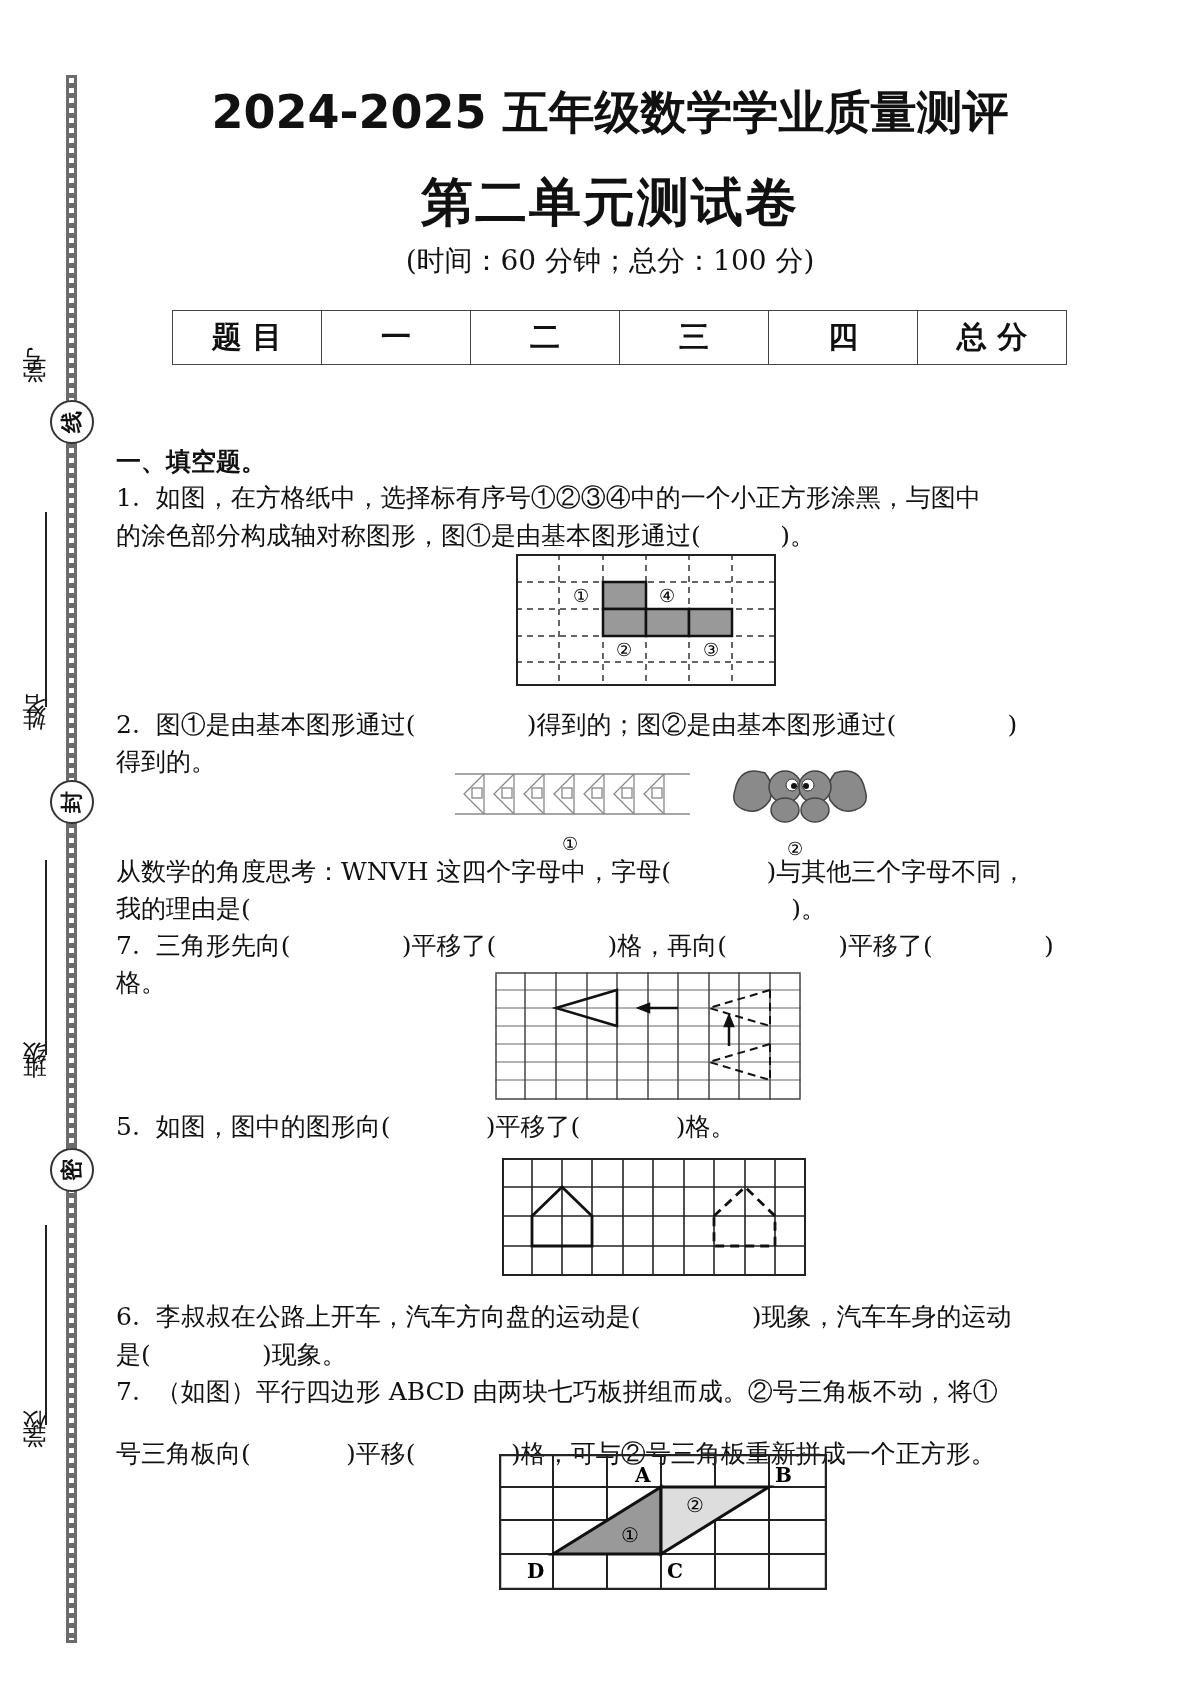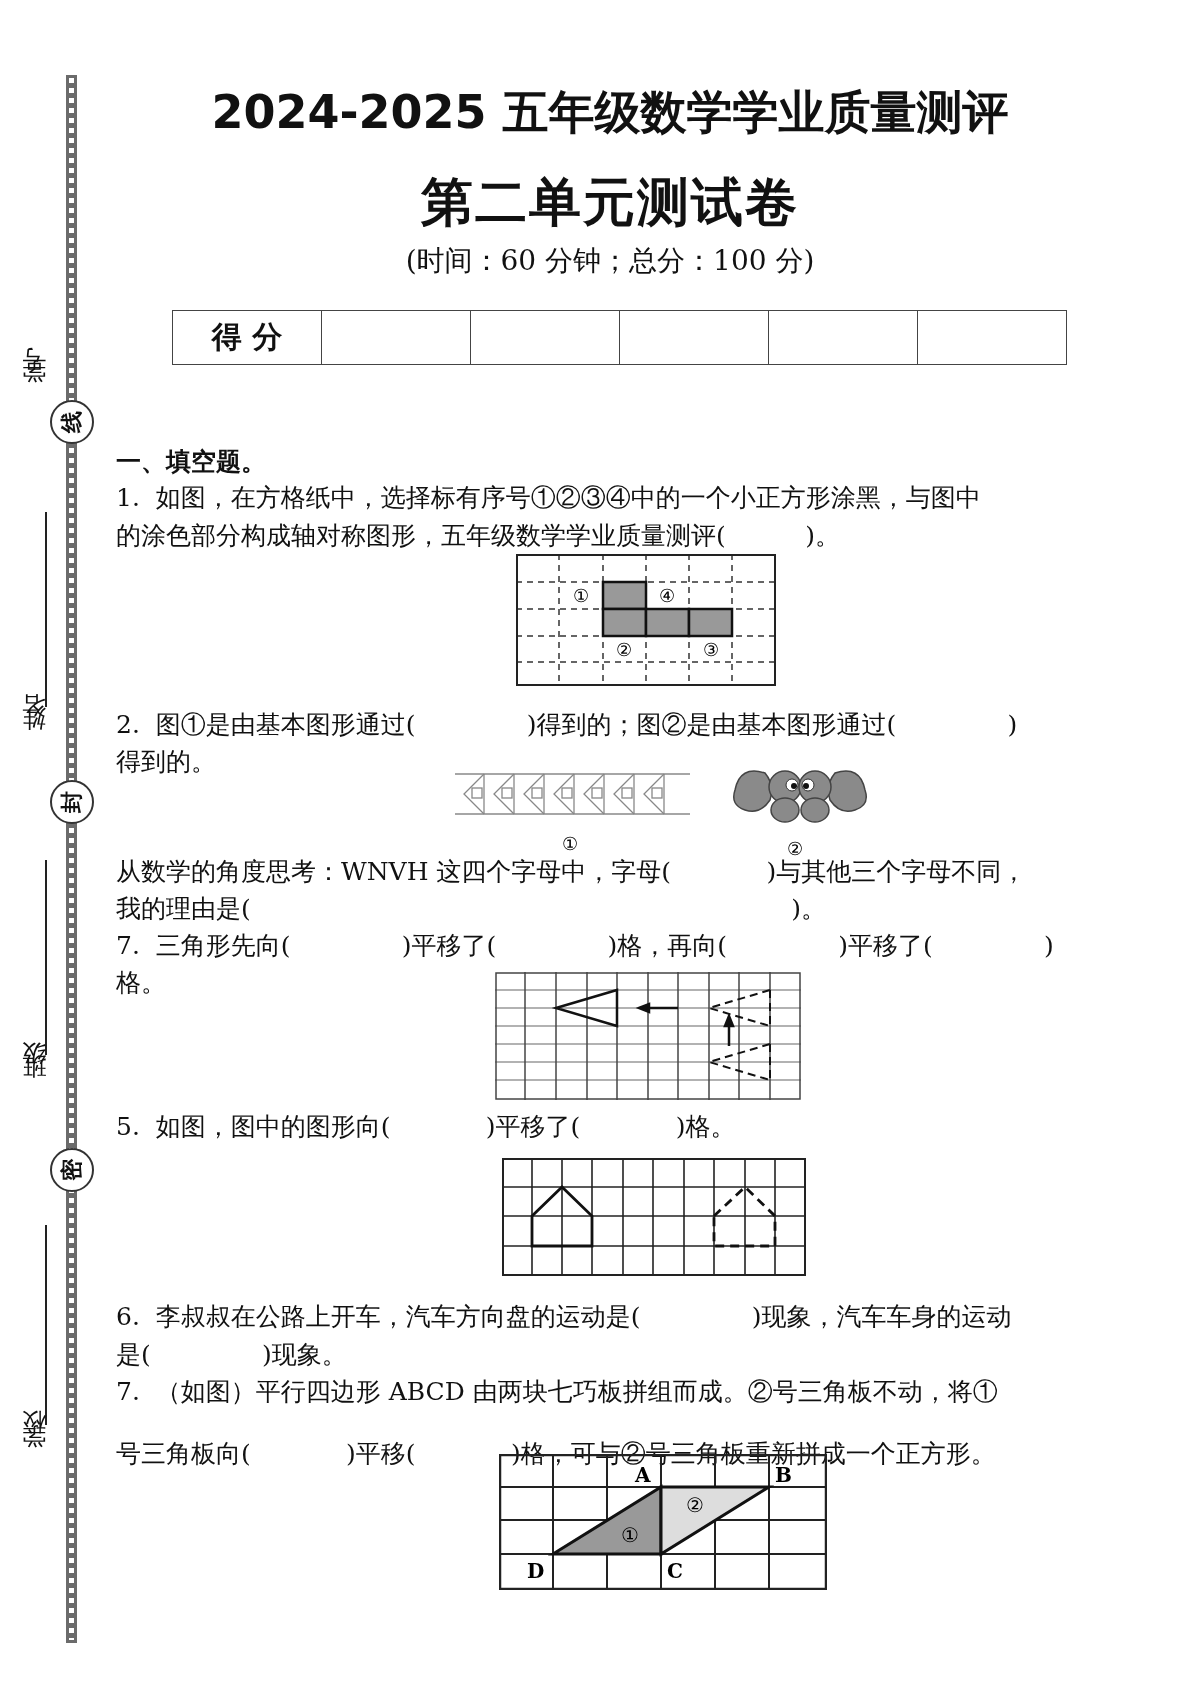--- a/index.html
+++ b/index.html
@@ -62,35 +62,35 @@
 <div class="side-label" style="top:1070px;">班级</div>
 <div class="side-line" style="top:1225px; height:200px;"></div>
 <div class="side-label" style="top:1440px;">学校</div>
 
 <div class="abs title1">2024-2025 五年级数学学业质量测评</div>
 <div class="abs title2">第二单元测试卷</div>
 <div class="abs subtitle">(时间：60 分钟；总分：100 分)</div>
 
 <table class="score">
   <tbody>
-  <tr>
-    <td>得 分</td>
-    <td></td>
-    <td></td>
-    <td></td>
-    <td></td>
-    <td></td>
+      <tr>
+    <td>题 目</td>
+    <td>一</td>
+    <td>二</td>
+    <td>三</td>
+    <td>四</td>
+    <td>总 分</td>
   </tr>
 </tbody>
   </table>
 
 <div class="abs section">一、填空题。</div>
 
 <div class="line" style="top:481px;">1.  如图，在方格纸中，选择标有序号①②③④中的一个小正方形涂黑，与图中</div>
-<div class="line" style="top:519px;">的涂色部分构成轴对称图形，五年级数学学业质量测评(          )。</div>
+<div class="line" style="top:519px;">的涂色部分构成轴对称图形，图①是由基本图形通过(          )。</div>
 <svg style="left:516px; top:554px;" width="260" height="132">
   <g stroke="#333" stroke-width="1.5" stroke-dasharray="6,5" fill="none">
     <line x1="0" y1="28" x2="260" y2="28"></line>
       <line x1="0" y1="55" x2="260" y2="55"></line>
     <line x1="0" y1="82" x2="260" y2="82"></line>
       <line x1="0" y1="108" x2="260" y2="108"></line>
     <line x1="43" y1="0" x2="43" y2="132"></line>
       <line x1="87" y1="0" x2="87" y2="132"></line>
     <line x1="130" y1="0" x2="130" y2="132"></line>
       <line x1="173" y1="0" x2="173" y2="132"></line>

